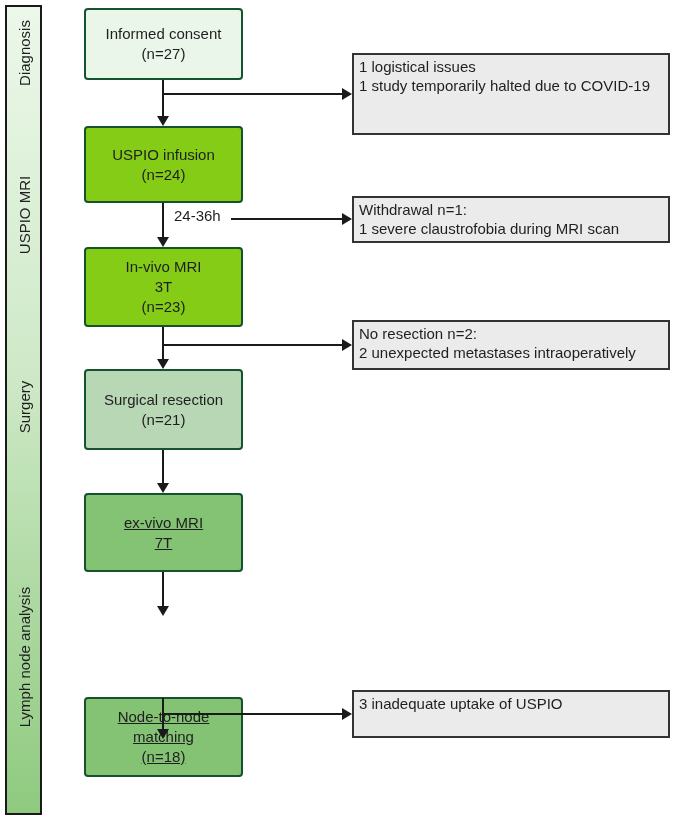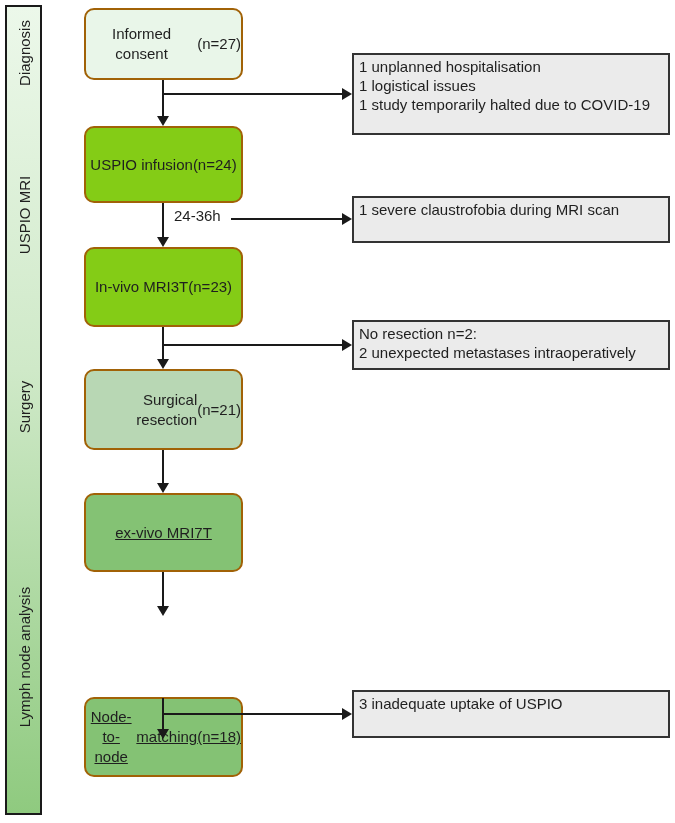--- a/index.html
+++ b/index.html
@@ -30,24 +30,24 @@
     font-size: 15px;
     color: #1f1f1f;
   }
 
   
   .fbox {
     position: absolute;
     left: 84px;
     width: 159px;
     box-sizing: border-box;
-    border: 2px solid #a16207;
-    border-radius: 10px;
+    border: 2px solid #14532d;
+    border-radius: 4px;
     display: flex;
-    flex-direction: row;
+    flex-direction: column;
     justify-content: center;
     align-items: center;
     text-align: center;
     font-size: 15px;
     line-height: 20px;
   }
   .stage-lightest { background: #e9f6e9; }
   .stage-light    { background: #84cc16; }
   .stage-mid      { background: #b8d7b4; text-align: right; }
   .stage-dark     { background: #84c274; text-decoration: underline; }
@@ -129,26 +129,26 @@
   </div>
 
 
   <div class="fbox stage-dark" style="top:697px;height:80px">
     <div>Node-to-node</div>
     <div>matching</div>
     <div>(n=18)</div>
   </div>
 
   <div class="xbox" style="top:53px;height:82px">
-    <div>1 unplanned hospitalisation</div>
     <div>1 logistical issues</div>
     <div>1 study temporarily halted due to COVID-19</div>
   </div>
 
   <div class="xbox" style="top:196px;height:47px">
+    <div>Withdrawal n=1:</div>
     <div>1 severe claustrofobia during MRI scan</div>
   </div>
 
   <div class="xbox" style="top:320px;height:50px">
     <div>No resection n=2:</div>
     <div>2 unexpected metastases intraoperatively</div>
   </div>
 
   <div class="xbox" style="top:690px;height:48px">
     <div>3 inadequate uptake of USPIO</div>

